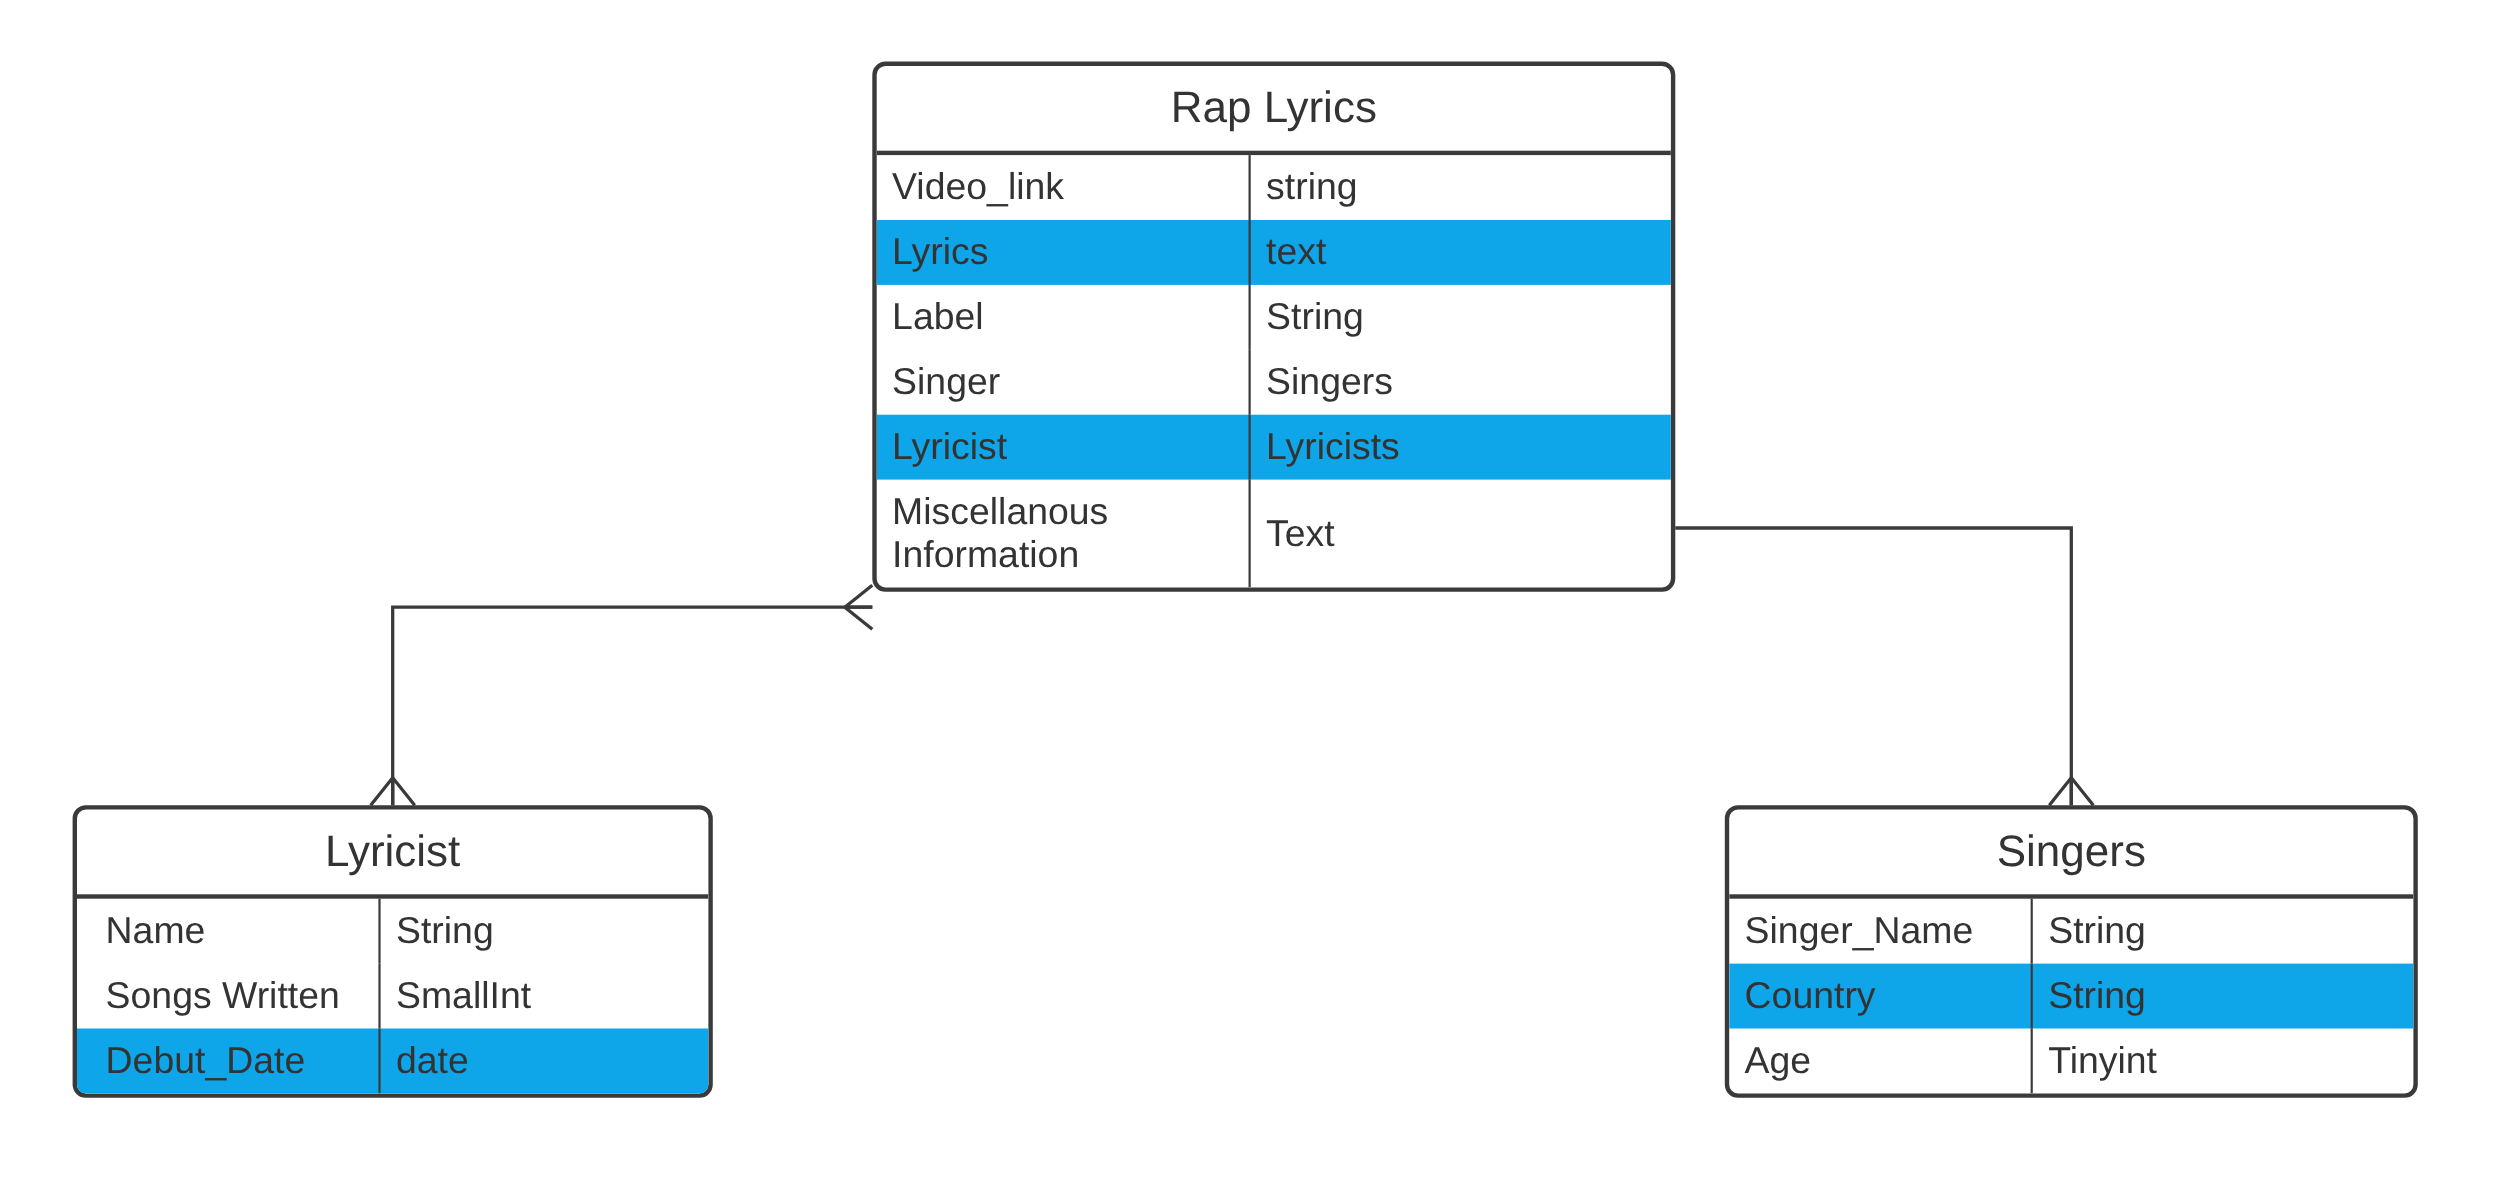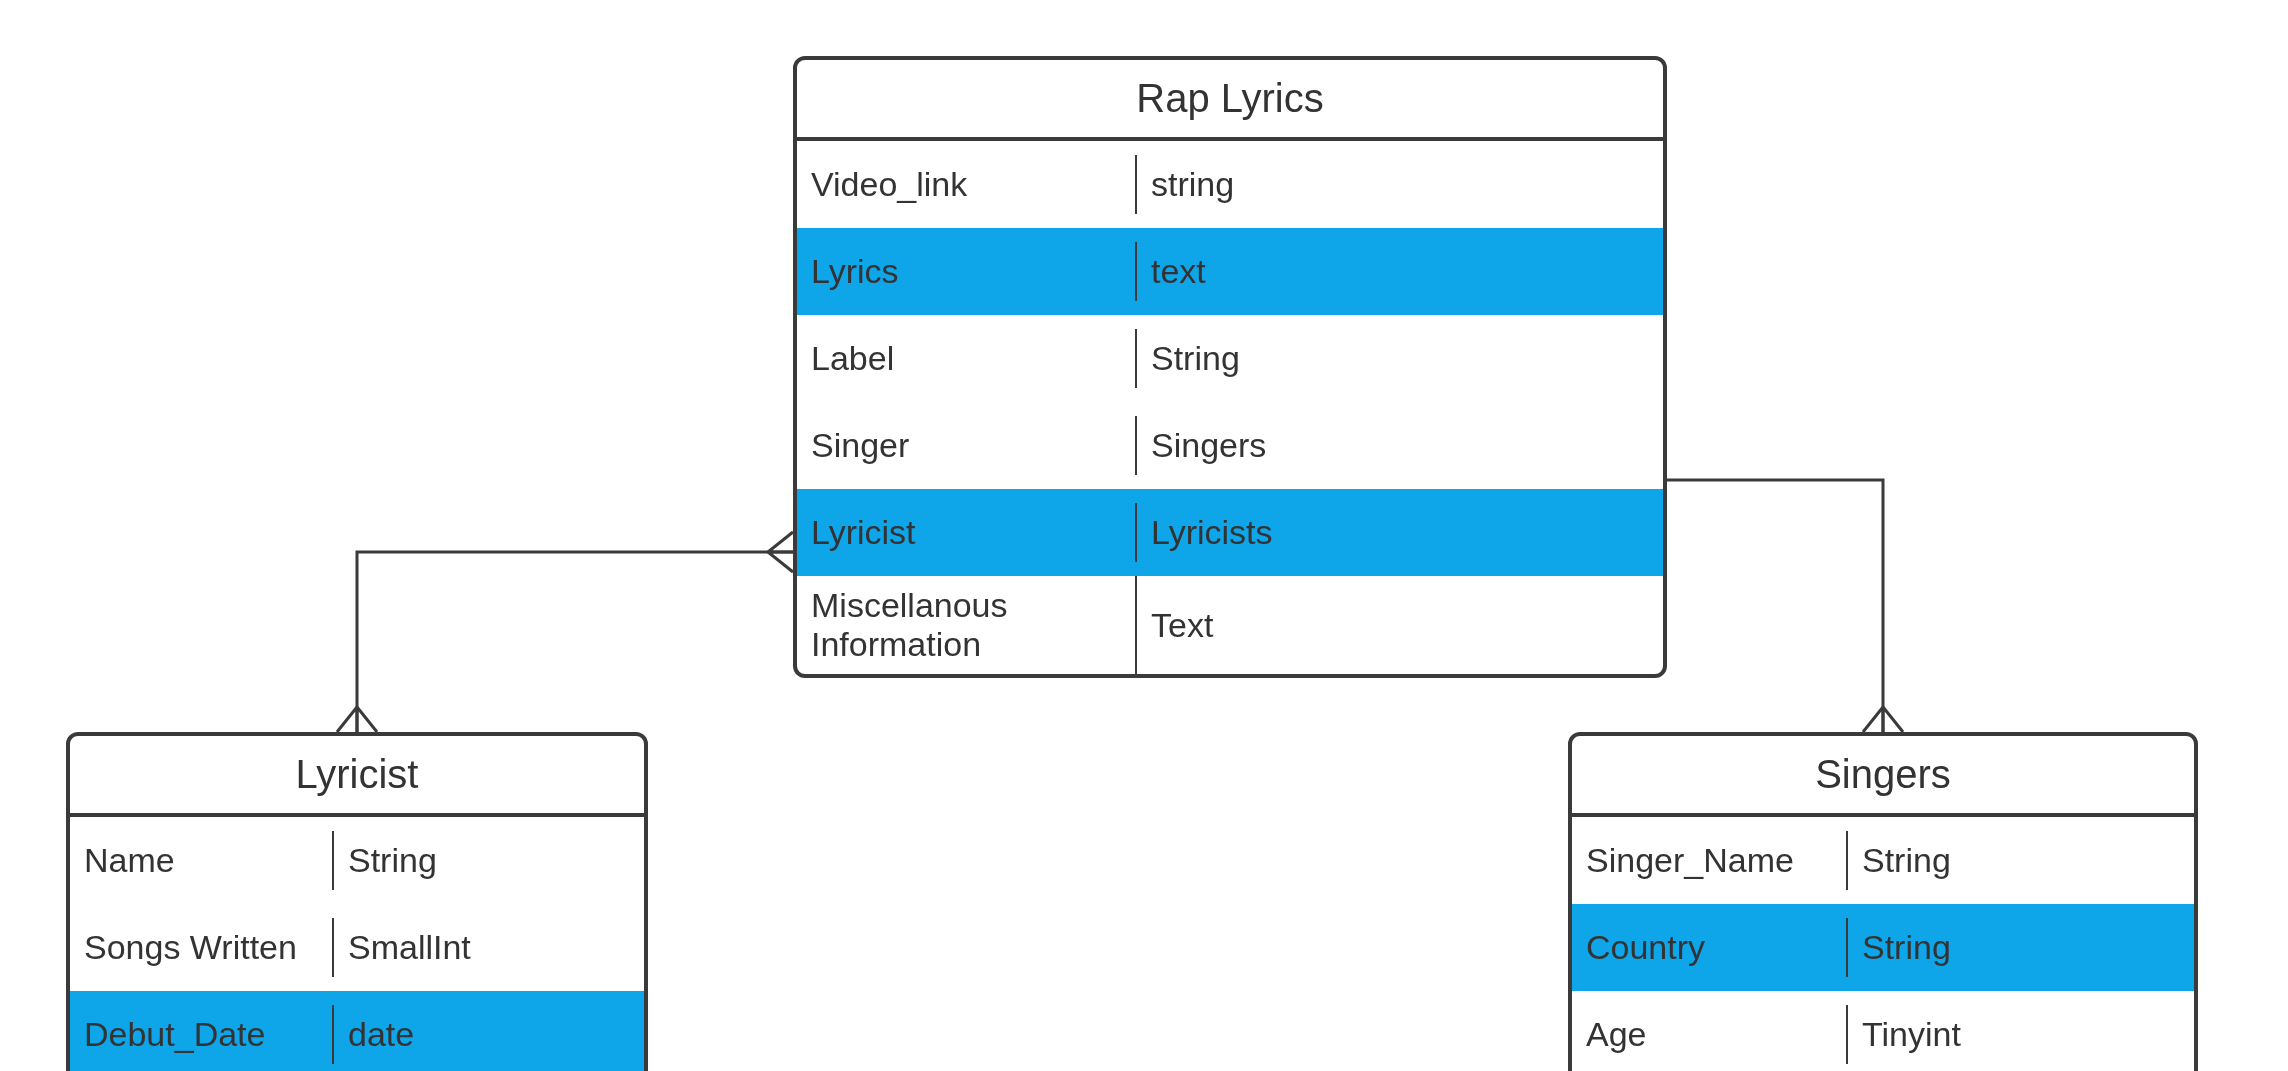--- a/index.html
+++ b/index.html
@@ -43,30 +43,30 @@
     background: #0ea5e9;
   }
   .cell-name {
     padding: 10px 14px;
     border-right: 2px solid #3a3a3a;
     display: flex;
     align-items: center;
     flex-shrink: 0;
   }
   .cell-type {
-    padding: 24px 14px;
+    padding: 10px 14px;
     display: flex;
     align-items: center;
     flex: 1;
   }
   
-  #rap-lyrics { left: 793px; top: 56px; width: 874px; }
+  #rap-lyrics { left: 793px; top: 56px; width: 730px; }
   #rap-lyrics .cell-name { width: 340px; }
   #lyricist   { left: 66px;  top: 732px; width: 582px; }
-  #lyricist .cell-name { width: 264px; }
+  #lyricist .cell-name { width: 264px; margin-left: 12px; }
   #singers    { left: 1568px; top: 732px; width: 630px; }
   #singers .cell-name { width: 276px; }
 
   
   .multiline { line-height: 1.15; }
   svg.connectors {
     position: absolute;
     left: 0; top: 0;
     width: 2288px; height: 1071px;
     pointer-events: none;

